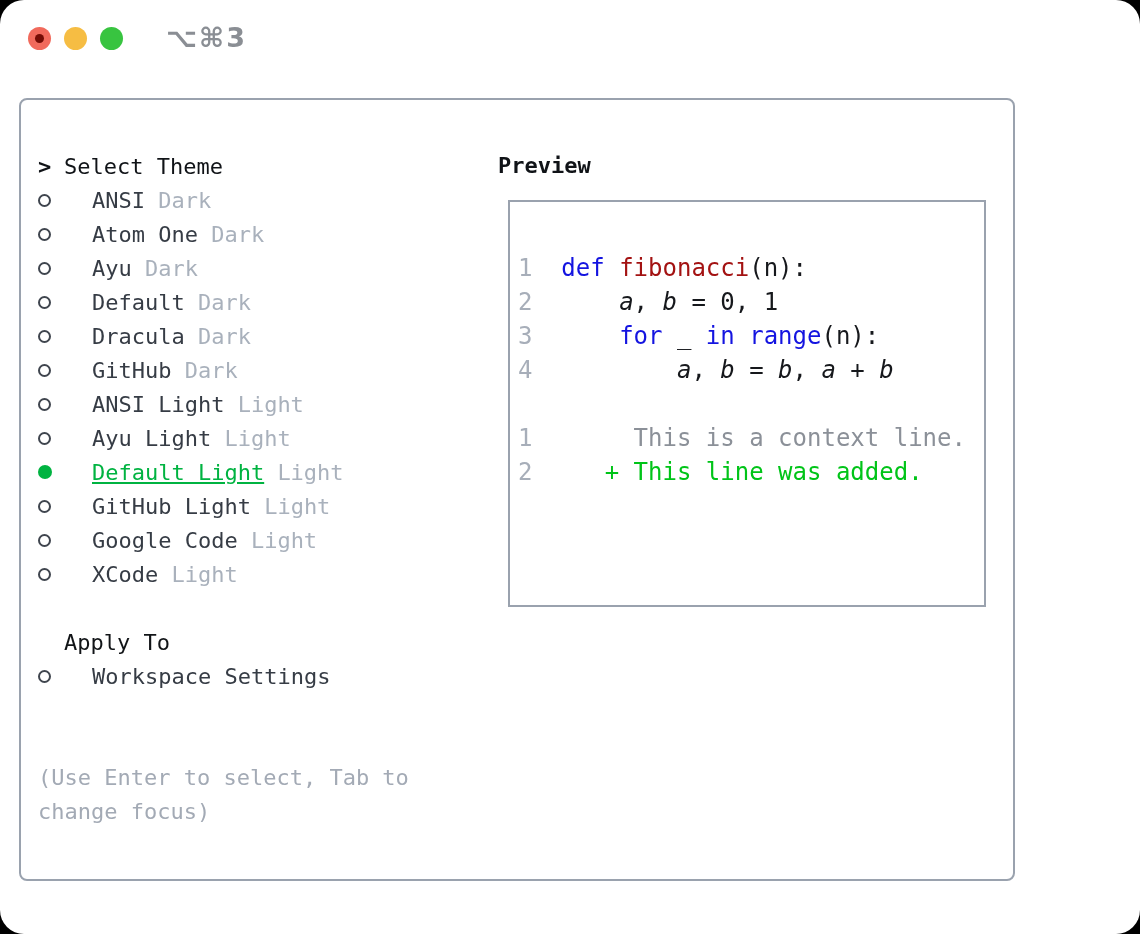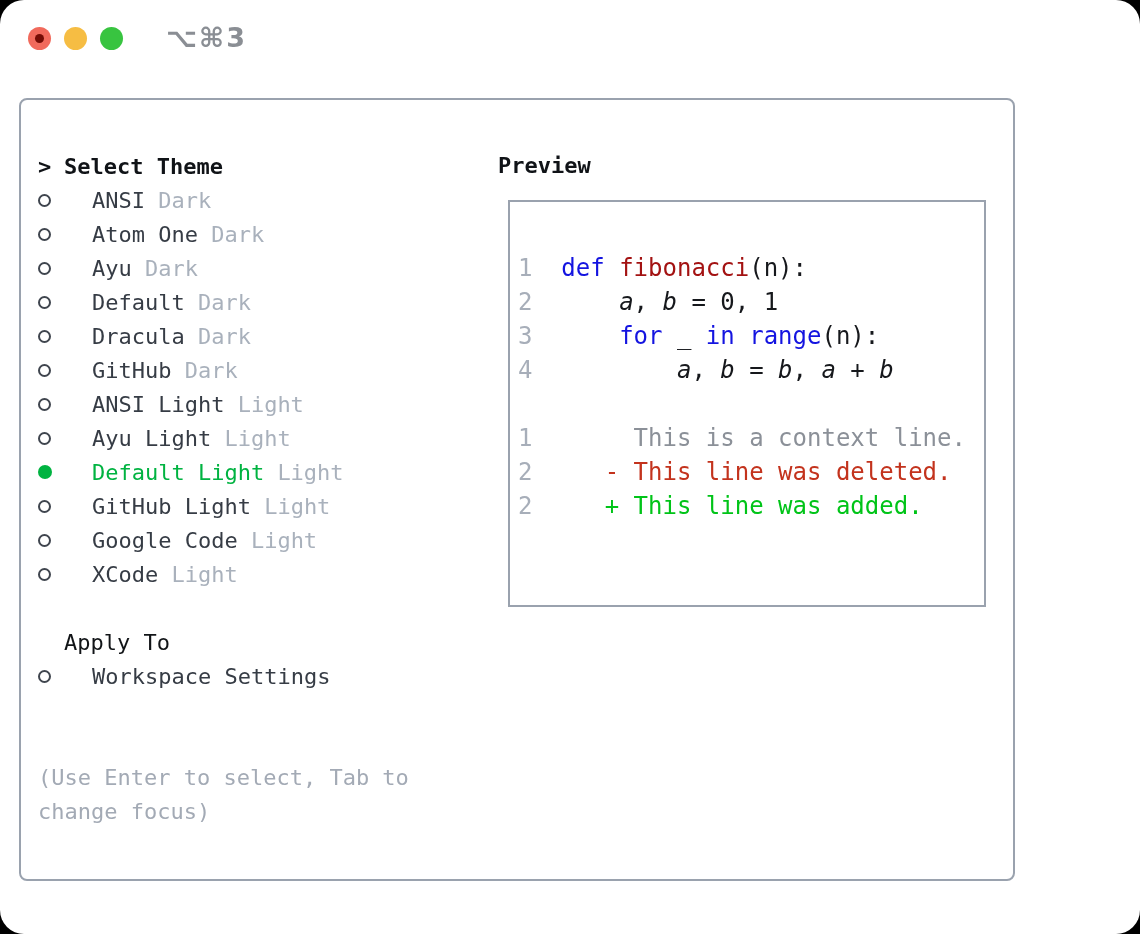--- a/index.html
+++ b/index.html
@@ -29,23 +29,23 @@
   .panel{
     position:absolute;left:19px;top:98px;width:996px;height:783px;
     border:2px solid #9aa2ae;border-radius:8px;box-sizing:border-box;
     background:#fff;
   }
   .row{height:34px;display:flex;align-items:center;font-size:22px;}
   .bcol{width:26px;display:flex;align-items:center;flex:0 0 26px;}
   .radio{width:13px;height:13px;border:2px solid #3f454e;border-radius:50%;box-sizing:border-box;}
   .radio.sel{width:14px;height:14px;border:none;background:var(--green-ui);}
   .prompt{font-weight:bold;color:#101317;font-size:22px;}
-  .heading{font-weight:bold;color:#101317;}
+  .heading{font-weight:normal;color:#101317;}
   .name{color:#363c45;white-space:pre;margin-left:28px;}
-  .name.sel-text{color:var(--green-ui);}
+  .name.sel-text{color:var(--green-ui);text-decoration:underline;}
   .variant{color:#a9b1bc;margin-left:0.6em;white-space:pre;}
   .theme-list{position:absolute;left:38px;top:149px;}
   .apply-block{position:absolute;left:38px;top:625px;}
   .apply-title{color:#111417;}
   .help{
     position:absolute;left:38px;top:761px;width:448px;
     font-size:22px;line-height:34px;color:#a3aab5;
   }
   
   .preview-title{position:absolute;left:498px;top:149px;height:34px;line-height:34px;
@@ -195,18 +195,17 @@
   <div class="preview-box">
     <div id="code-block">
         <div class="pline"><span class="num">1</span><span class="tok-kw">def</span><span class="tok-pl"> </span><span class="tok-fn">fibonacci</span><span class="tok-pl">(n):</span></div>
         <div class="pline"><span class="num">2</span><span class="tok-pl">    </span><span class="tok-var">a</span><span class="tok-pl">, </span><span class="tok-var">b</span><span class="tok-pl"> = 0, 1</span></div>
         <div class="pline"><span class="num">3</span><span class="tok-pl">    </span><span class="tok-kw">for</span><span class="tok-pl"> _ </span><span class="tok-kw">in</span><span class="tok-pl"> </span><span class="tok-kw">range</span><span class="tok-pl">(n):</span></div>
         <div class="pline"><span class="num">4</span><span class="tok-pl">        </span><span class="tok-var">a</span><span class="tok-pl">, </span><span class="tok-var">b</span><span class="tok-pl"> = </span><span class="tok-var">b</span><span class="tok-pl">, </span><span class="tok-var">a</span><span class="tok-pl"> + </span><span class="tok-var">b</span></div>
       </div>
     <div class="pline"></div>
     <div id="diff-block">
         <div class="pline"><span class="num">1</span><span class="tok-ctx">     This is a context line.</span></div>
-        <div class="pline"><span class="num">2</span><span class="tok-del">   - This line was deleted.</span></div>
         <div class="pline"><span class="num">2</span><span class="tok-add">   + This line was added.</span></div>
       </div>
   </div>
 
 </div>
 
 </body></html>

